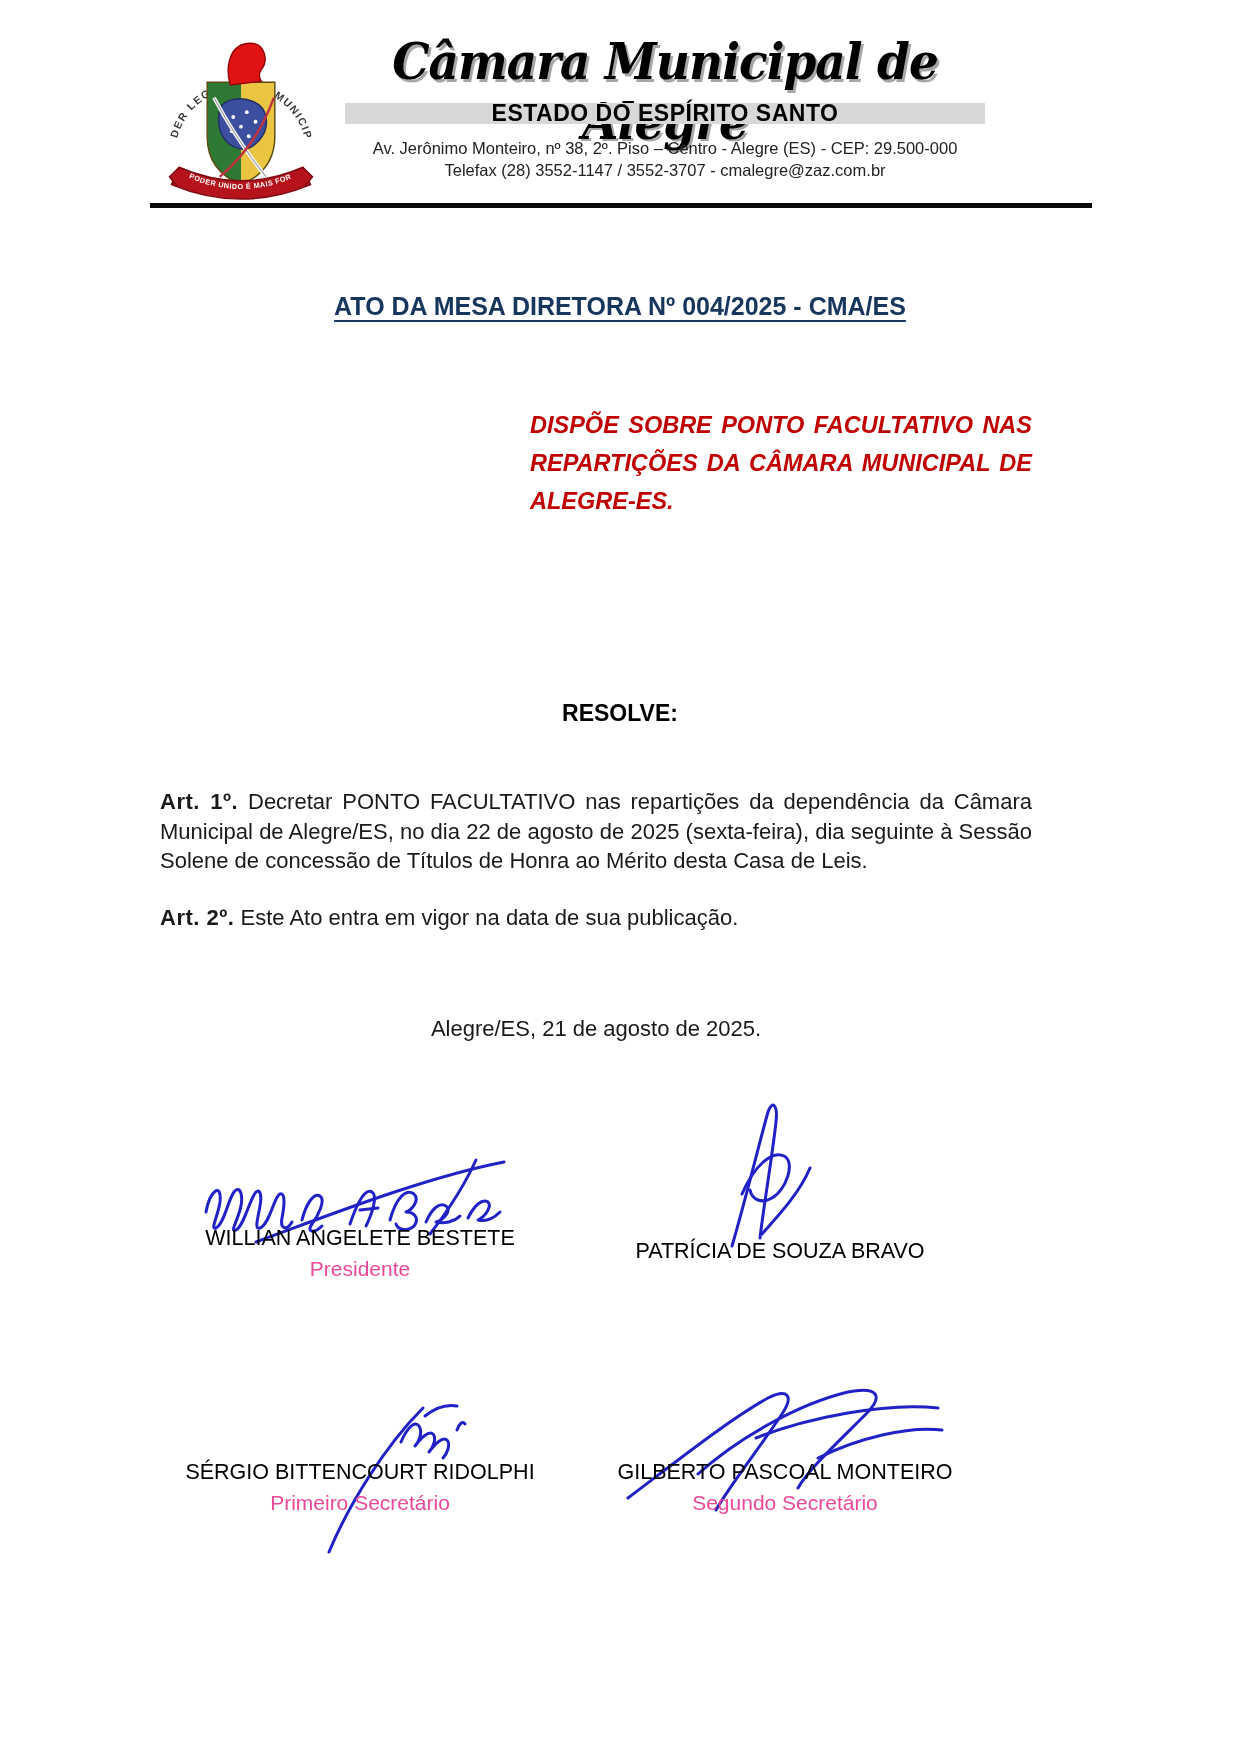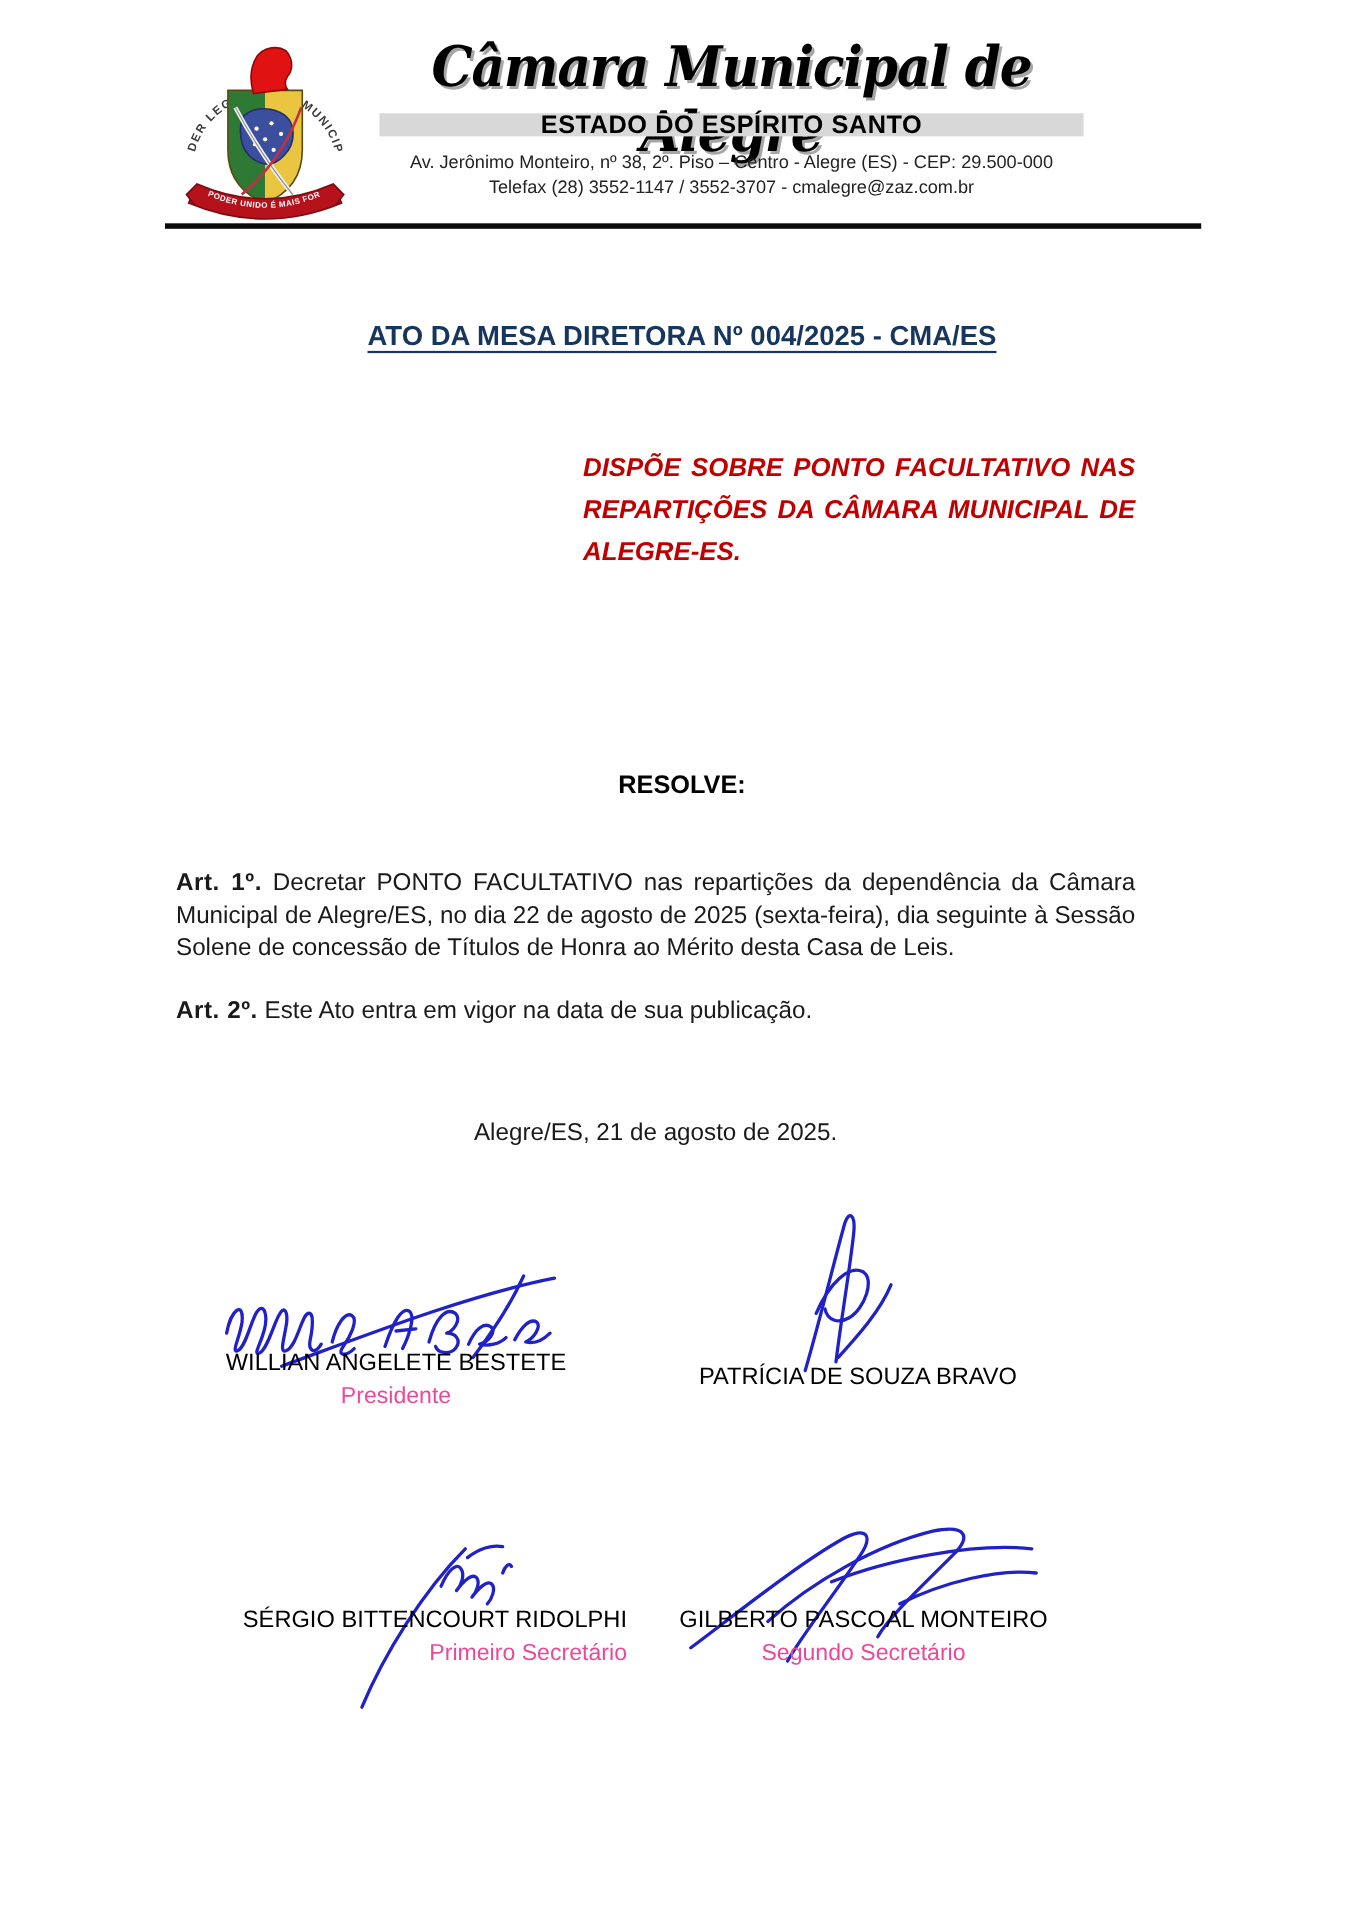--- a/index.html
+++ b/index.html
@@ -62,21 +62,21 @@
     position:absolute;left:160px;top:1016px;width:872px;text-align:center;
     font-size:22px;
   }
 
   
   .sig-block{position:absolute;width:420px;text-align:center;}
   .sig-name{font-weight:normal;font-size:21.5px;color:#000;}
   .sig-role{font-size:21px;margin-top:6px;color:#ec4899;}
   .sb1{left:150px;top:1226px;}
   .sb2{left:570px;top:1226px;margin-top:13px;}
-  .sb3{left:150px;top:1460px;text-align:right;}
+  .sb3{left:150px;top:1460px;}
   .sb4{left:575px;top:1460px;}
   .scrawl{position:absolute;pointer-events:none;}
   .scrawl path{fill:none;stroke:#2121c8;stroke-width:3;stroke-linecap:round;stroke-linejoin:round;}
   .sg1{left:198px;top:1146px;width:312px;height:104px;}
   .sg2{left:700px;top:1098px;width:132px;height:158px;}
   .sg3{left:283px;top:1388px;width:222px;height:168px;}
   .sg4{left:606px;top:1378px;width:342px;height:138px;}
 
   
   .logo .arc-text{font-family:"Liberation Sans",sans-serif;font-size:11px;font-weight:bold;fill:#3a3a3a;letter-spacing:1.5px;}

